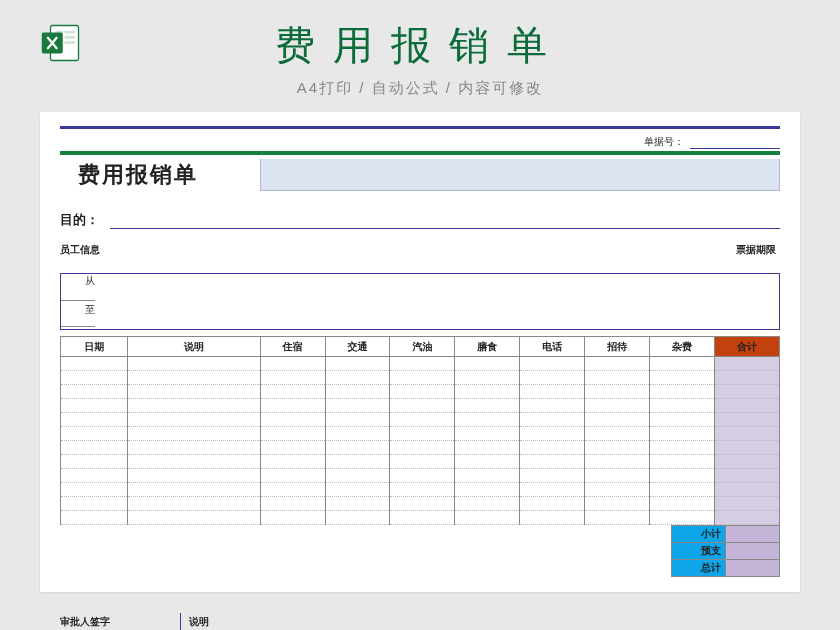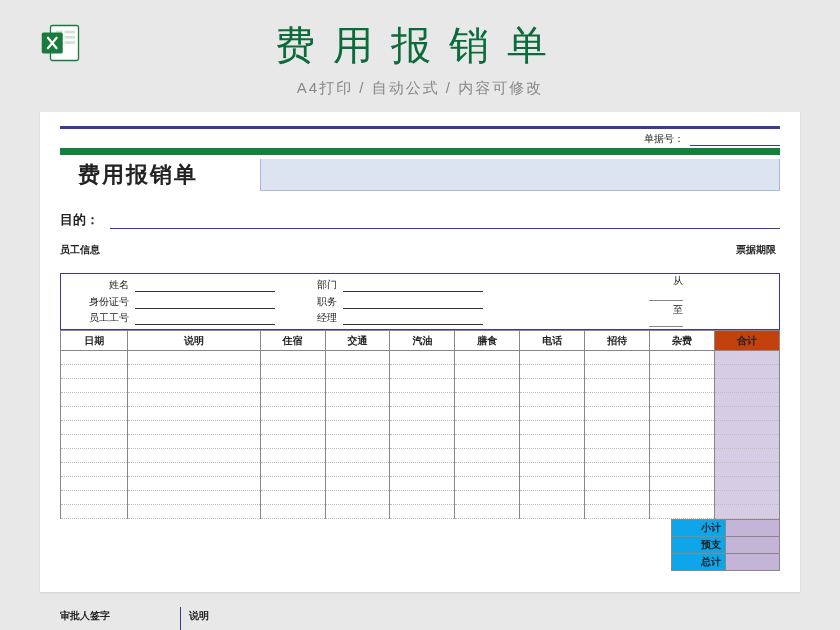--- a/index.html
+++ b/index.html
@@ -48,21 +48,21 @@
   }
   .top-accent {
     height: 3px;
     background: #3a3a9a;
     margin-bottom: 2px;
   }
   .top-row {
     display: flex;
     align-items: stretch;
     height: 24px;
-    border-bottom: 7px solid #15803d;
+    border-bottom: 4px solid #15803d;
     text-align: right;
   }
   .top-left-spacer { flex: 1; }
   .doc-no-label {
     font-size: 10px;
     align-self: flex-end;
     padding-bottom: 2px;
     margin-right: 6px;
   }
   .doc-no-line {
@@ -139,20 +139,21 @@
     grid-template-columns: 40px 1fr;
     grid-template-rows: 1fr 1fr 1fr;
     font-size: 10px;
     align-items: center;
   }
   .period-info .plbl { text-align: right; padding-right: 6px; }
   .period-info .pval-purple { background: #c3b4d8; border-left: 1px solid #aaa; }
   .period-info .pval-blank { border-bottom: 1px solid #888; margin: 0 6px 2px 0; align-self: end; height: 10px;}
 
   .expense-table {
+    margin-top: 6px;
     border-collapse: collapse;
     width: 100%;
     table-layout: fixed;
     font-size: 10px;
   }
   .expense-table th, .expense-table td {
     border: 1px solid #888;
     height: 14px;
     padding: 1px 2px;
     text-align: center;
@@ -265,34 +266,20 @@
   <div class="purpose-row">
     <div class="purpose-label">目的：</div>
     <div class="purpose-line"></div>
   </div>
 
   <div class="info-header">
     <div class="emp">员工信息</div>
     <div class="period">票据期限</div>
   </div>
   <div class="info-body">
-    <div class="emp-info">
-      <div class="lbl">姓名</div>
-      <div class="val"></div>
-      <div class="lbl">部门</div>
-      <div class="val"></div>
-      <div class="lbl">身份证号</div>
-      <div class="val"></div>
-      <div class="lbl">职务</div>
-      <div class="val"></div>
-      <div class="lbl">员工工号</div>
-      <div class="val"></div>
-      <div class="lbl">经理</div>
-      <div class="val"></div>
-    </div>
     <div class="period-info">
       <div class="plbl">从</div>
       <div class="pval-blank"></div>
       <div class="plbl">至</div>
       <div class="pval-blank"></div>
       <div></div>
       <div class="pval-purple" style="grid-row:1 / span 3; grid-column:2;"></div>
     </div>
   </div>
 

